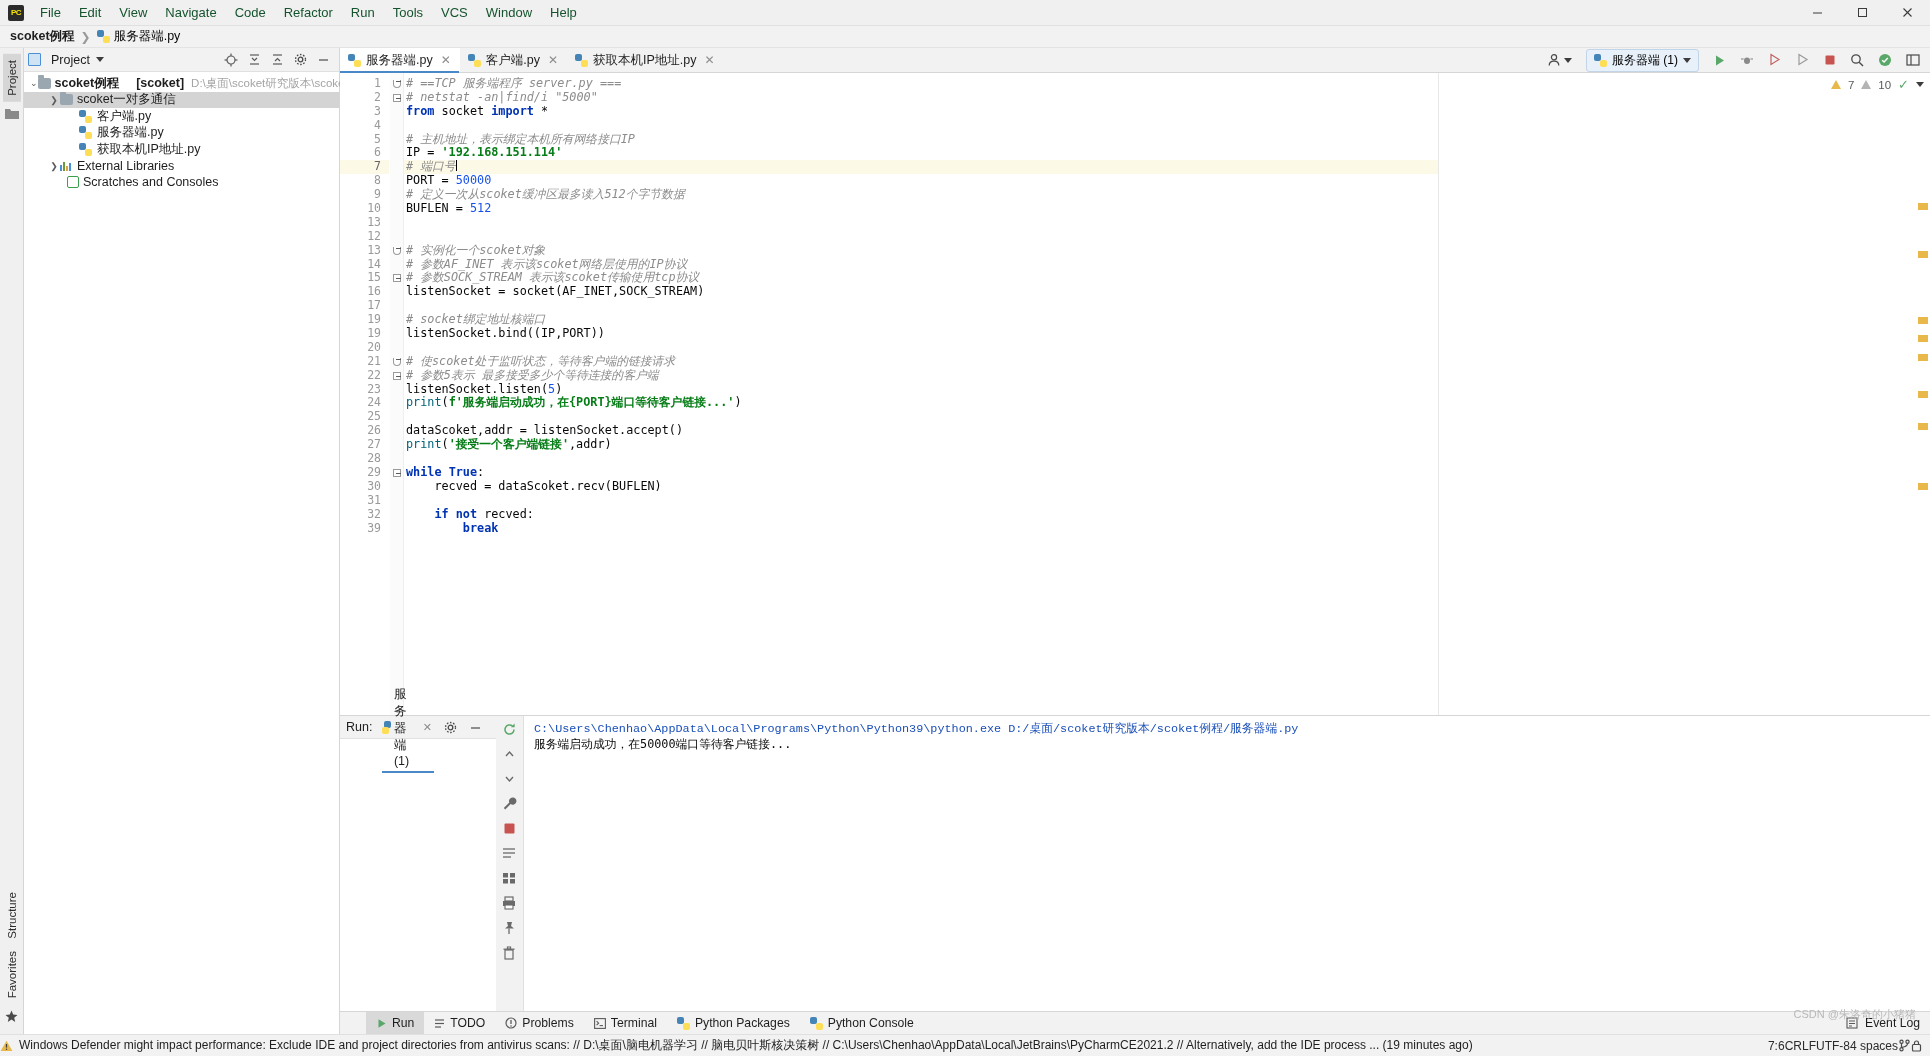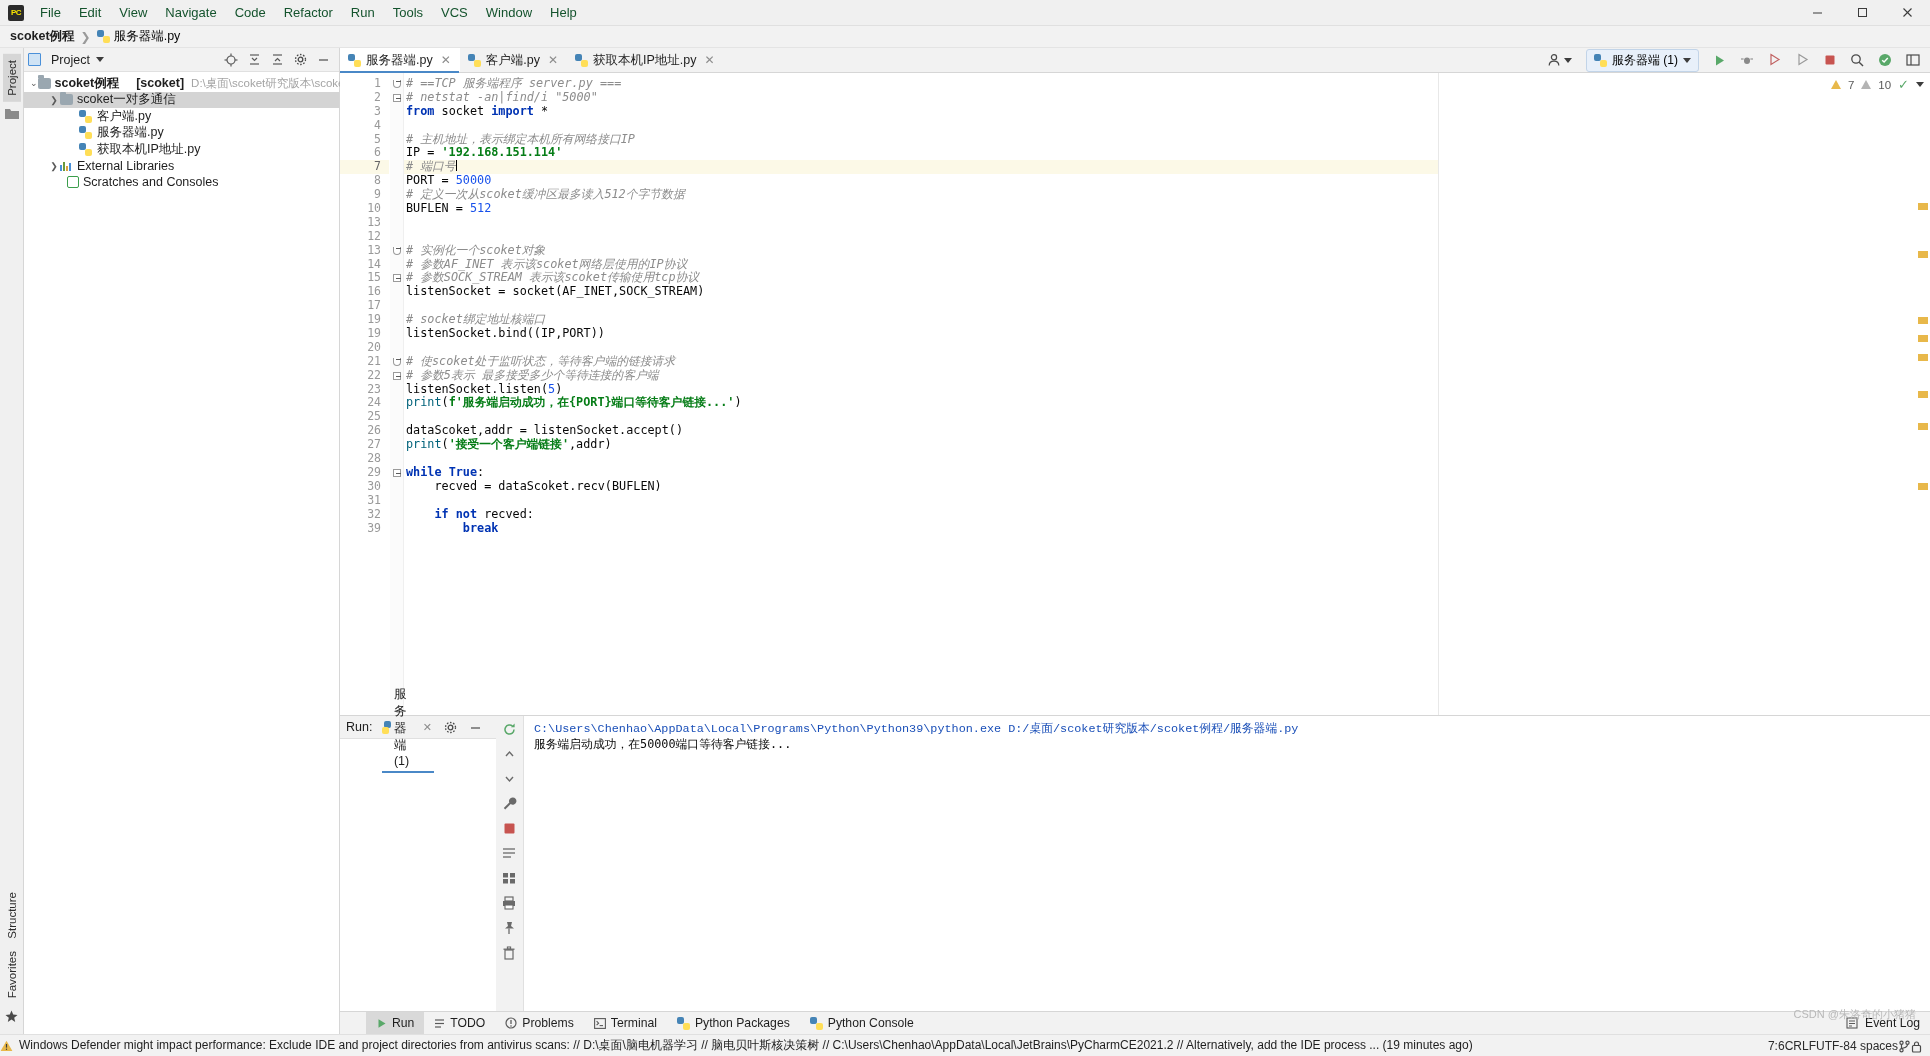--- a/index.html
+++ b/index.html
@@ -209,21 +209,21 @@
   .bb-item { display: flex; align-items: center; gap: 5px; padding: 0 10px; height: 23px; }
   .bb-item.active { background: #d9d9d9; font-weight: normal; }
   .bb-right { margin-left: auto; display:flex; align-items:center; gap:7px; padding-right: 10px;}
 
   
   .statusbar {
     height: 22px; flex: 0 0 22px; background: #f2f2f2; display: flex; align-items: center;
     font-size: 12px; color: #1e1e1e; border-top: 1px solid #e0e0e0; gap: 0;
   }
   .status-msg { color: #1e1e1e; white-space: nowrap; overflow: hidden; }
-  .status-right { margin-left: auto; display:flex; align-items:flex-end; padding-right: 8px; color:#2b2b2b;}
+  .status-right { margin-left: auto; display:flex; align-items:center; padding-right: 8px; color:#2b2b2b;}
   svg { display:block; }
 </style>
 </head>
 <body>
 
 <div class="app">
 
   <div class="titlebar">
     <div class="pc-logo">PC</div>
     <div class="menubar">

